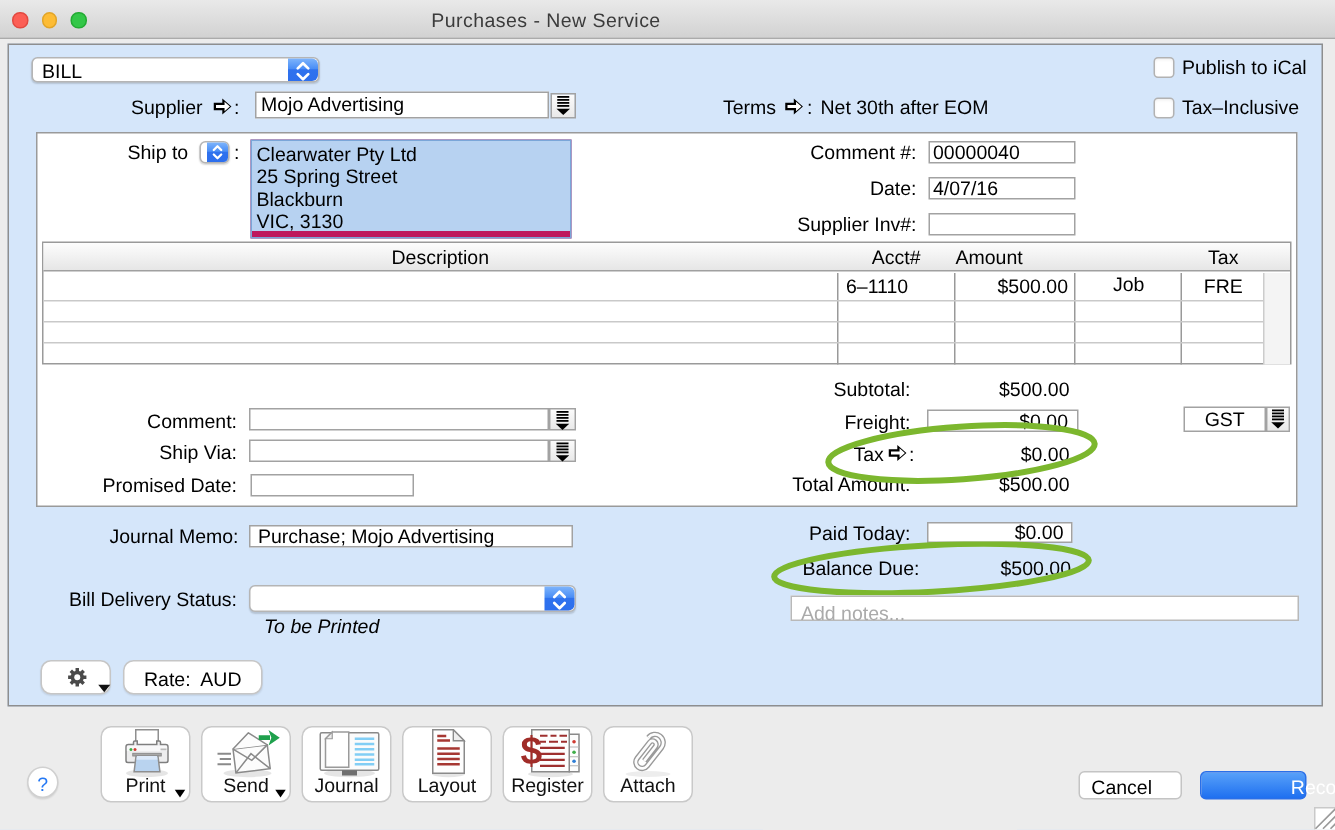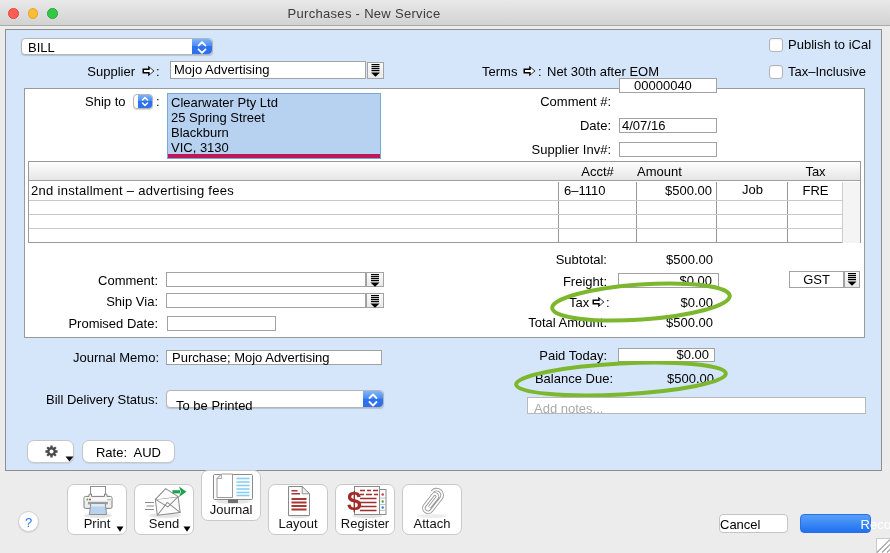--- a/index.html
+++ b/index.html
@@ -75,46 +75,46 @@
         <path d="M4.5 8 L7 10.5 L9.5 8" fill="none" stroke="#fff" stroke-width="1.5" stroke-linecap="round" stroke-linejoin="round"></path>
       </svg></div>
 </div>
 <div class="lbl" style="left:156px;top:93px;">:</div>
 <div class="abs" style="left:167px;top:93px;width:214px;height:66px;background:#be185d;border:1px solid #7aa6d8;padding-left:14px;">
   <div class="abs" style="left:0;top:0;width:212px;height:60px;background:#b7d2f1;"></div>
   <div class="lbl" style="left:3px;top:1px;line-height:15px;">Clearwater Pty Ltd<br>25 Spring Street<br>Blackburn<br>VIC, 3130</div>
 </div>
 
 <div class="lbl r" style="left:500px;top:93px;width:111px;">Comment #:</div>
-<div class="input" style="left:619px;top:78px;width:98px;height:15px;line-height:13px;padding-left:14px;">00000040</div>
+<div class="input" style="left:619px;top:94px;width:98px;height:15px;line-height:13px;padding-left:2px;">00000040</div>
 <div class="lbl r" style="left:500px;top:117px;width:111px;">Date:</div>
 <div class="input" style="left:619px;top:118px;width:98px;height:15px;line-height:13px;padding-left:2px;">4/07/16</div>
 <div class="lbl r" style="left:500px;top:141px;width:111px;">Supplier Inv#:</div>
 <div class="input" style="left:619px;top:142px;width:98px;height:15px;"></div>
 
 <div class="abs" style="left:28px;top:161px;width:833px;height:82px;border:1px solid #9a9a9a;background:#fff;">
   <div class="abs" style="left:0;top:0;width:831px;height:19px;background:linear-gradient(#fdfdfd,#e6e6e6);border-bottom:1px solid #a0a0a0;"></div>
+  <div class="lbl" style="left:0;top:1px;width:529px;text-align:center;">Description</div>
   <div class="lbl" style="left:529px;top:1px;width:79px;text-align:center;">Acct#</div>
   <div class="lbl" style="left:608px;top:1px;width:80px;">Amount</div>
   <div class="lbl" style="left:688px;top:19px;width:71px;text-align:center;">Job</div>
   <div class="lbl" style="left:759px;top:1px;width:55px;text-align:center;">Tax</div>
 
   <div class="abs" style="left:813px;top:20px;width:18px;height:61px;background:#f4f4f4;"></div>
 
   <div class="abs" style="left:529px;top:20px;width:1px;height:61px;background:#999;"></div>
   <div class="abs" style="left:607px;top:20px;width:1px;height:61px;background:#999;"></div>
   <div class="abs" style="left:687px;top:20px;width:1px;height:61px;background:#999;"></div>
   <div class="abs" style="left:758px;top:20px;width:1px;height:61px;background:#999;"></div>
   <div class="abs" style="left:813px;top:20px;width:1px;height:61px;background:#ccc;"></div>
 
   <div class="abs" style="left:0;top:38px;width:813px;height:1px;background:#c9c9c9;"></div>
   <div class="abs" style="left:0;top:52px;width:813px;height:1px;background:#c9c9c9;"></div>
   <div class="abs" style="left:0;top:66px;width:813px;height:1px;background:#c9c9c9;"></div>
 
-  <div class="lbl" style="left:2px;top:20px;letter-spacing:0.3px;">2nd installment – advertising fees</div>
   <div class="lbl" style="left:535px;top:20px;">6–1110</div>
   <div class="lbl r" style="left:608px;top:20px;width:75px;">$500.00</div>
   <div class="lbl" style="left:759px;top:20px;width:55px;text-align:center;">FRE</div>
 </div>
 
 <div class="lbl r" style="left:497px;top:251px;width:110px;">Subtotal:</div>
 <div class="lbl r" style="left:600px;top:251px;width:113px;">$500.00</div>
 <div class="lbl r" style="left:497px;top:273px;width:110px;">Freight:</div>
 <div class="input" style="left:618px;top:273px;width:101px;height:15px;line-height:13px;padding-right:6px;text-align:right;">$0.00</div>
 <div class="lbl" style="left:569px;top:294px;">Tax</div>
@@ -168,21 +168,21 @@
   </svg>
 
 <div class="lbl r" style="left:60px;top:349px;width:99px;">Journal Memo:</div>
 <div class="input" style="left:166px;top:350px;width:216px;height:15px;line-height:13px;padding-left:5px;">Purchase; Mojo Advertising</div>
 <div class="lbl r" style="left:40px;top:391px;width:118px;">Bill Delivery Status:</div>
 <div class="popup" style="left:166px;top:390px;width:218px;height:18px;">
   <div class="popcap"><svg width="20" height="18" viewBox="0 0 20 18">
         <path d="M6.5 7 L10 3.5 L13.5 7" fill="none" stroke="#fff" stroke-width="1.8" stroke-linecap="round" stroke-linejoin="round"></path>
         <path d="M6.5 11 L10 14.5 L13.5 11" fill="none" stroke="#fff" stroke-width="1.8" stroke-linecap="round" stroke-linejoin="round"></path>
       </svg></div>
-  <div class="lbl" style="left:9px;top:6px;">To be Printed</div>
+  <div class="lbl" style="left:9px;top:18px;font-style:italic;">To be Printed</div>
 </div>
 
 <div class="lbl r" style="left:497px;top:347px;width:110px;">Paid Today:</div>
 <div class="input" style="left:618px;top:348px;width:97px;height:14px;line-height:12px;padding-right:5px;text-align:right;">$0.00</div>
 <div class="lbl r" style="left:503px;top:370px;width:110px;">Balance Due:</div>
 <div class="lbl r" style="left:600px;top:370px;width:114px;">$500.00</div>
 
 <svg class="abs" style="left:511px;top:361px;" width="220" height="36" viewBox="0 0 220 36">
     <ellipse cx="110" cy="18" rx="105" ry="15.5" fill="none" stroke="#7cb72e" stroke-width="4" transform="rotate(-3 110 18)"></ellipse>
   </svg>
@@ -240,21 +240,21 @@
       <path d="M16 12 L27.5 21 L39 12" fill="none" stroke="#8a8a8a"></path>
     </g>
     <path d="M32.5 4.2 h7.5 v3.2 h-7.5 z" fill="#1fa14d"></path>
     <path d="M39 0.6 l7.5 5.2 l-7.5 5.2 l1.9-5.2 z" fill="#1fa14d"></path>
   </svg>
   <div class="tlabel">Send</div>
   <svg class="abs" style="right:2px;bottom:2.5px;" width="8" height="6" viewBox="0 0 8 6">
       <path d="M0.5 0.5 h7 L4 5.7 Z" fill="#000"></path>
     </svg>
 </div>
-<div class="toolbtn" style="left:201px;top:470px;">
+<div class="toolbtn" style="left:201px;top:484px;">
   <svg class="abs" style="left:9px;top:1px;" width="44" height="33" viewBox="0 0 44 33">
     <ellipse cx="22" cy="29.5" rx="17" ry="2.6" fill="rgba(0,0,0,0.10)"></ellipse>
     <rect x="2.5" y="2.5" width="39" height="25" rx="1" fill="#fbfbfb" stroke="#8a8a8a"></rect>
     <path d="M6 6.5 L10.5 2 H21.5 V25.5 H6 Z" fill="#fff" stroke="#9a9a9a"></path>
     <path d="M6 6.5 L10.5 6.5 L10.5 2 Z" fill="#ececec" stroke="#9a9a9a" stroke-width="0.8"></path>
     <path d="M25.5 6.5 h13 M25.5 10 h13 M25.5 13.5 h13 M25.5 17 h13 M25.5 20.5 h13 M25.5 23.5 h13" stroke="#82cef5" stroke-width="1.7"></path>
     <rect x="17" y="27.5" width="10" height="3.5" fill="#6f6f6f"></rect>
   </svg>
   <div class="tlabel">Journal</div>
 </div>
@@ -288,21 +288,21 @@
     <ellipse cx="18" cy="30" rx="15" ry="2" fill="rgba(0,0,0,0.07)"></ellipse>
     <g transform="rotate(38 18 15)">
       <path d="M12.5 7.5 a5.5 5.5 0 0 1 11 0 V23 a4.2 4.2 0 0 1 -8.4 0 V9.5 a2.4 2.4 0 0 1 4.8 0 V21.5" fill="none" stroke="#9a9a9a" stroke-width="3.6"></path>
       <path d="M12.5 7.5 a5.5 5.5 0 0 1 11 0 V23 a4.2 4.2 0 0 1 -8.4 0 V9.5 a2.4 2.4 0 0 1 4.8 0 V21.5" fill="none" stroke="#fdfdfd" stroke-width="1.8"></path>
     </g>
   </svg>
   <div class="tlabel">Attach</div>
 </div>
 
 <div class="abs" style="left:719px;top:514px;width:69px;height:19px;background:#fff;border:1px solid #c4c4c4;border-radius:4px;">
-  <div class="lbl" style="left:0;top:1px;width:48px;text-align:left;">Cancel</div>
+  <div class="lbl" style="left:0;top:1px;width:48px;text-align:right;">Cancel</div>
 </div>
 <div class="abs" style="left:800px;top:514px;width:71px;height:19px;background:linear-gradient(#58a1f9,#1f70f0);border:1px solid #2a6fe8;border-radius:4px;">
   <div class="lbl" style="left:0;top:1px;width:69px;text-align:center;color:#fff;margin-left:46px;">Record</div>
 </div>
 
 <div class="abs" style="left:876px;top:538px;width:14px;height:15px;background:#fff;border-left:1px solid #c9c9c9;border-top:1px solid #c9c9c9;"></div>
 <svg class="abs" style="left:876px;top:538px;" width="14" height="15" viewBox="0 0 14 15">
     <path d="M1 14.5 L14.5 1 M6 14.5 L14.5 6 M11 14.5 L14.5 11" stroke="#9a9a9a" stroke-width="1.1"></path>
   </svg>
 

